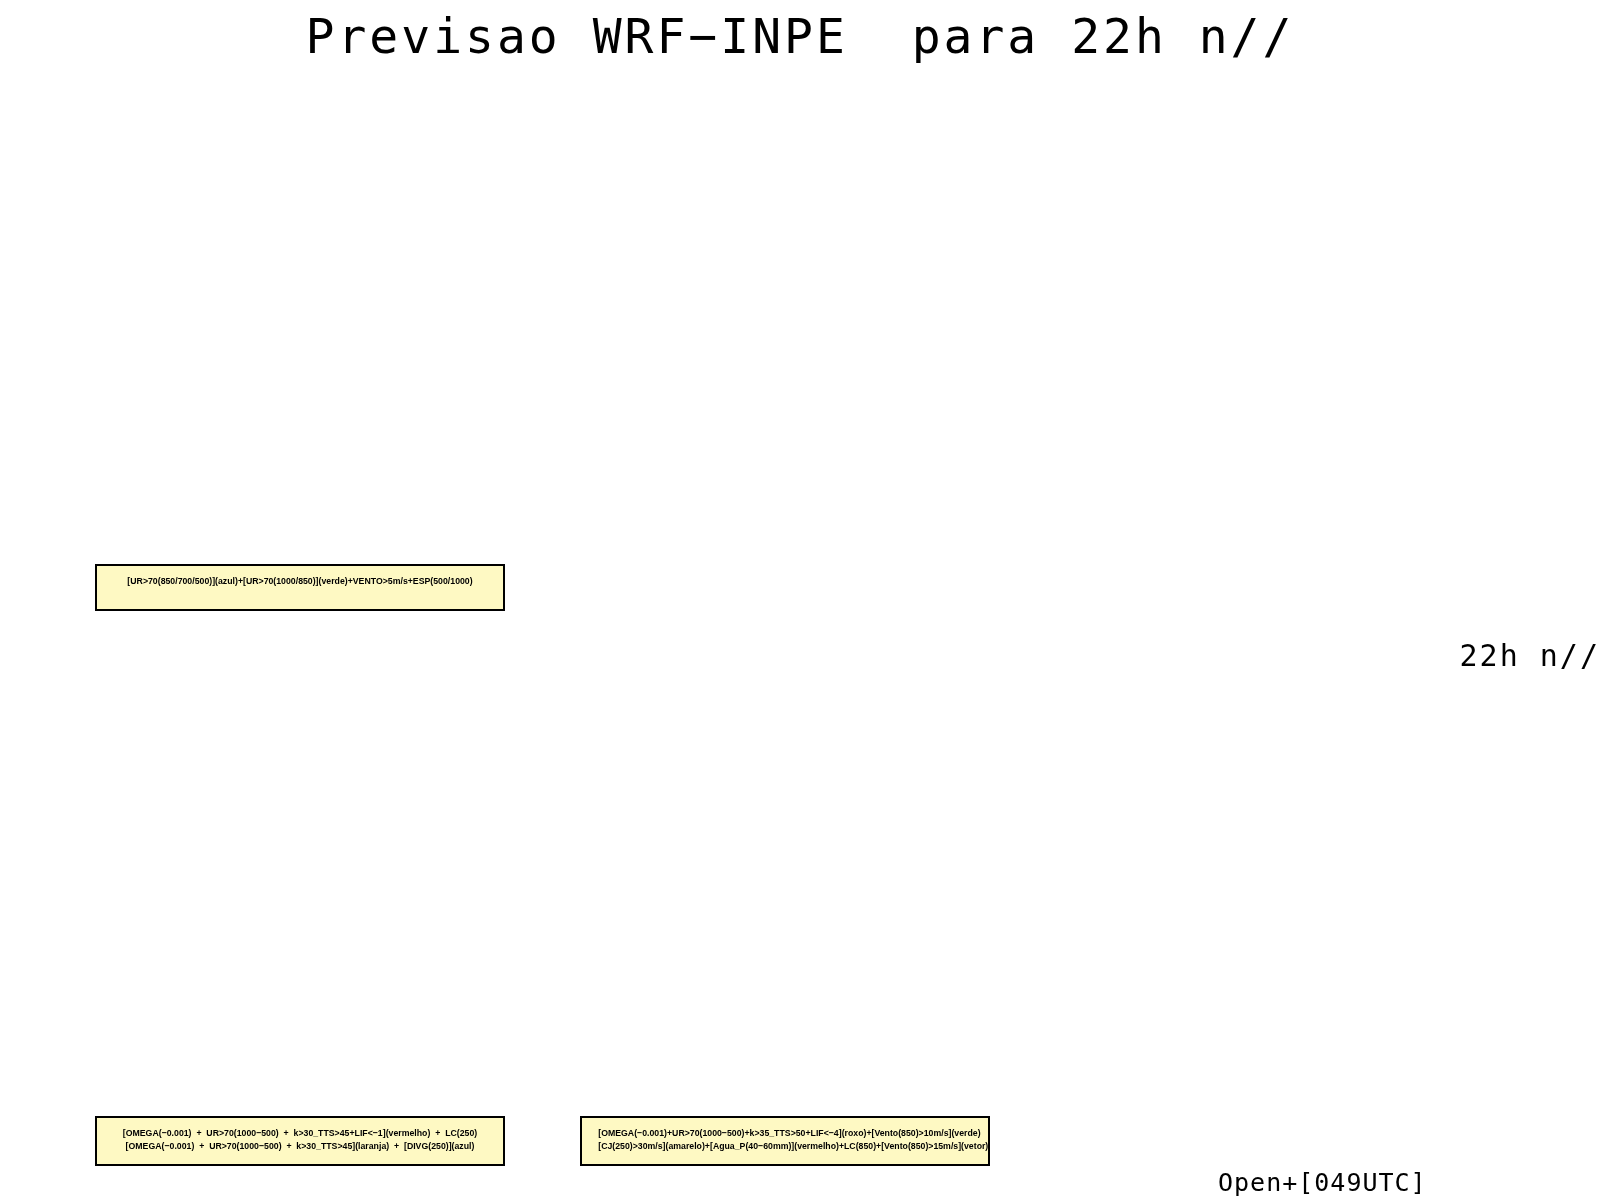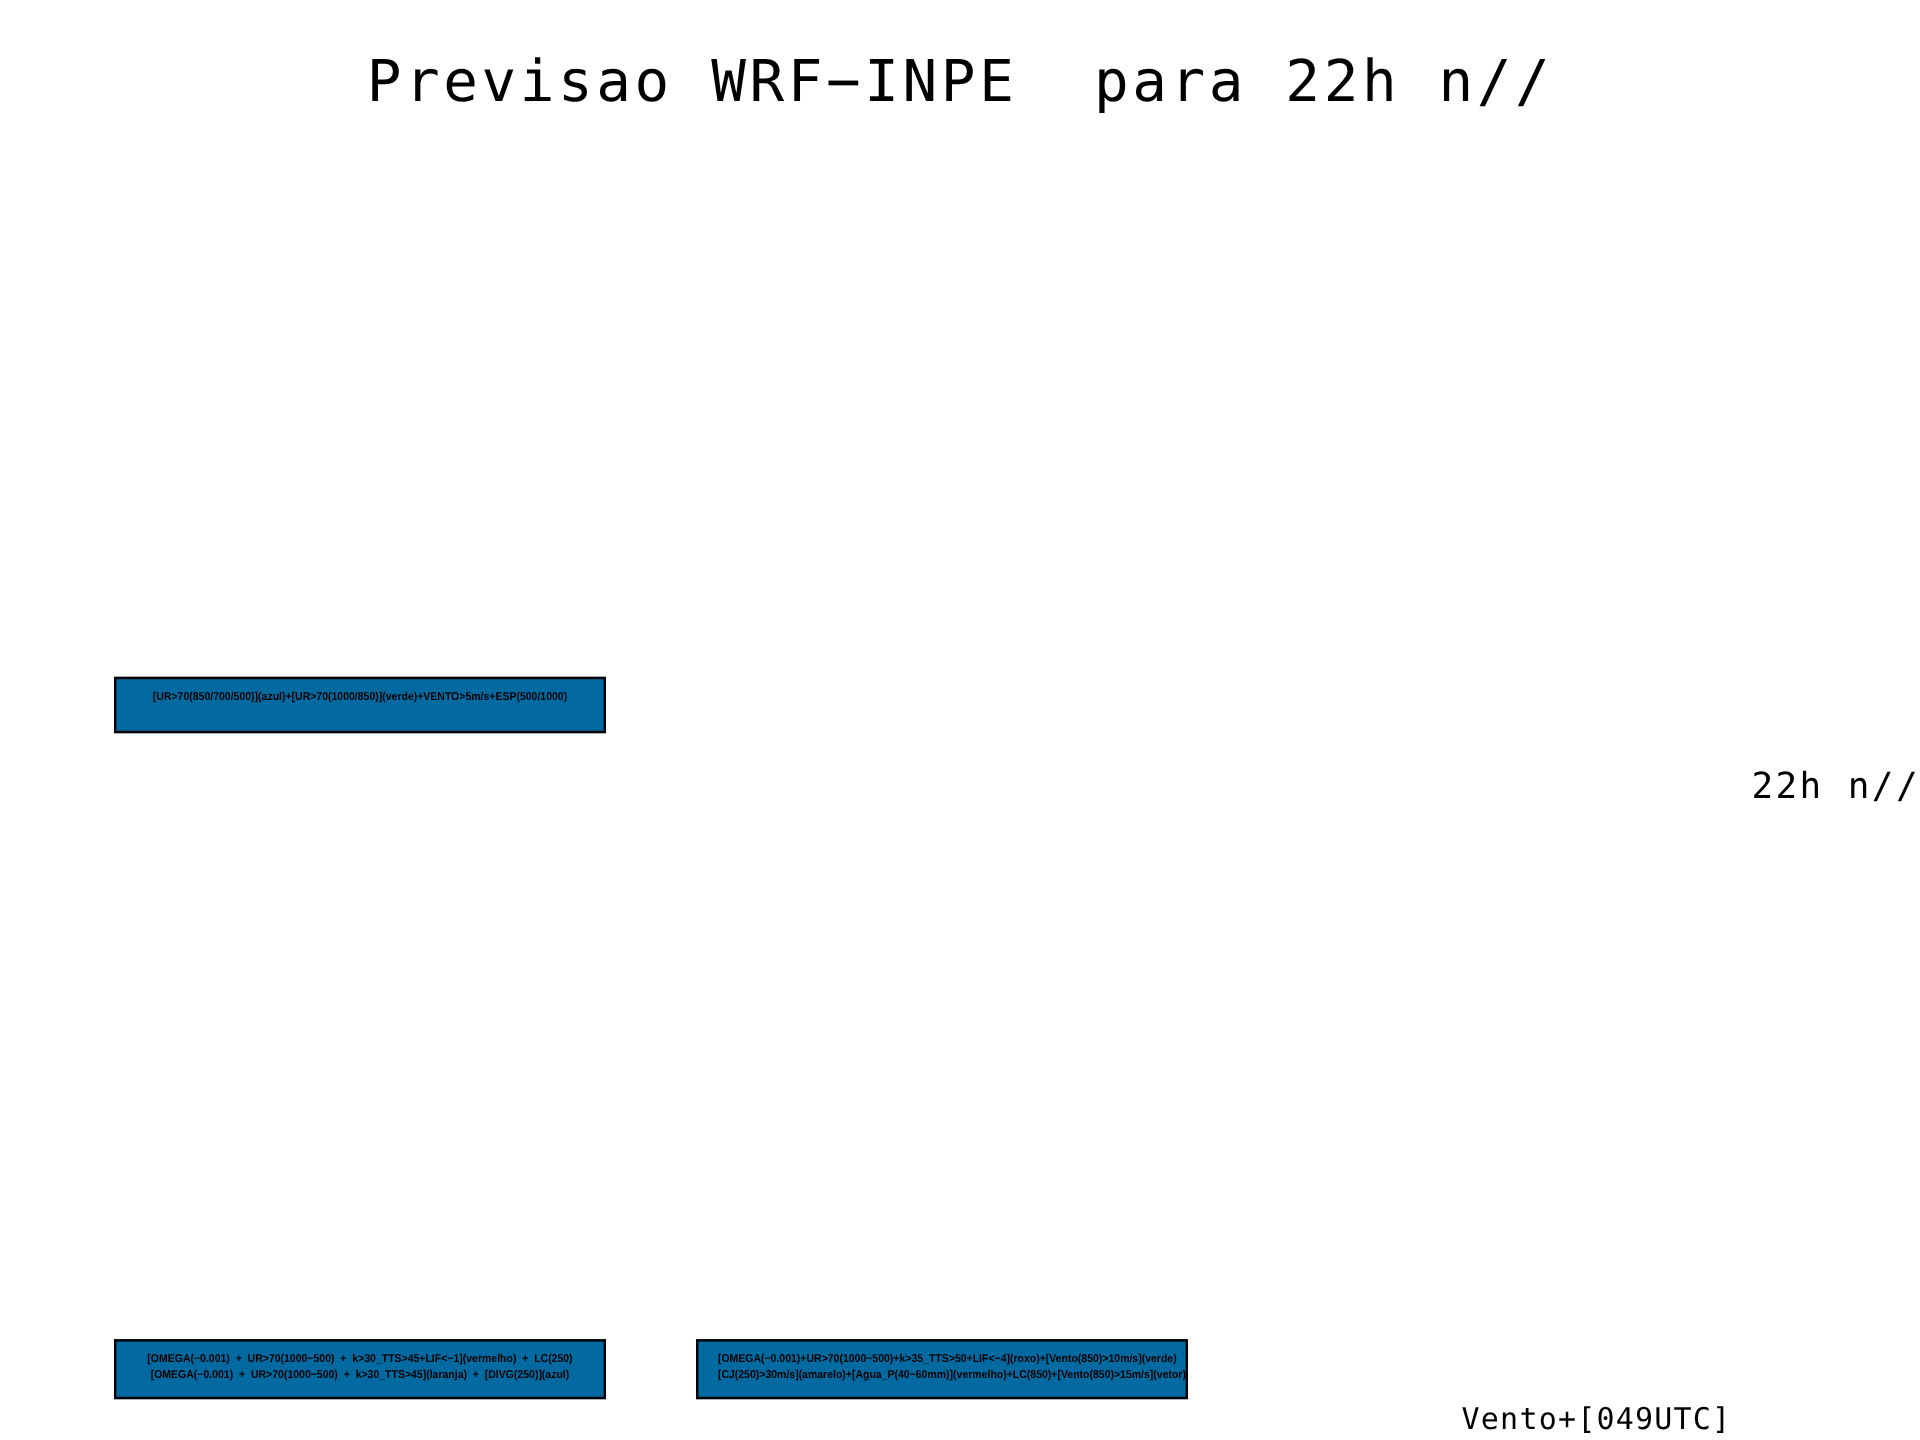--- a/index.html
+++ b/index.html
@@ -21,21 +21,20 @@
     top: 8px;
     left: 0;
     width: 100%;
     text-align: center;
     font-family: "DejaVu Sans Mono", monospace;
     font-weight: 200;
     font-size: 48px;
     letter-spacing: 3px;
     color: #000000;
     white-space: pre;
-    margin-top: 32px;
   }
   .center-label {
     position: absolute;
     top: 638px;
     left: 0;
     width: 100%;
     text-align: right;
     font-family: "DejaVu Sans Mono", monospace;
     font-weight: 200;
     font-size: 30px;
@@ -49,21 +48,21 @@
     font-family: "DejaVu Sans Mono", monospace;
     font-weight: 200;
     font-size: 25px;
     letter-spacing: 1px;
     white-space: pre;
   }
   .cap-box {
     position: absolute;
     width: 406px;
     border: 2px solid #000000;
-    background: #0369a1;
+    background: #fef9c3;
     box-sizing: content-box;
     padding-top: 8px;
   }
   .row-top    { top: 564px;  height: 35px; }
   .row-bottom { top: 1116px; height: 38px; }
   .col-left   { left: 95px; }
   .col-center { left: 580px; }
   .col-right  { left: 1065px; }
   .cap-line {
     display: block;
@@ -99,15 +98,15 @@
     <div class="cap-line">[OMEGA(−0.001)  +  UR&gt;70(1000−500)  +  k&gt;30_TTS&gt;45+LIF&lt;−1](vermelho)  +  LC(250)</div>
     <div class="cap-line">[OMEGA(−0.001)  +  UR&gt;70(1000−500)  +  k&gt;30_TTS&gt;45](laranja)  +  [DIVG(250)](azul)</div>
   </div>
 
   <div class="cap-box row-bottom col-center">
     <div class="cap-line">[OMEGA(−0.001)+UR&gt;70(1000−500)+k&gt;35_TTS&gt;50+LIF&lt;−4](roxo)+[Vento(850)&gt;10m/s](verde)</div>
     <div class="cap-line">[CJ(250)&gt;30m/s](amarelo)+[Agua_P(40−60mm)](vermelho)+LC(850)+[Vento(850)&gt;15m/s](vetor)</div>
   </div>
 
 
-  <div class="footer-label">Vento+[049UTC]</div>
+  <div class="footer-label">Open+[049UTC]</div>
 
 </div>
 
 </body></html>

